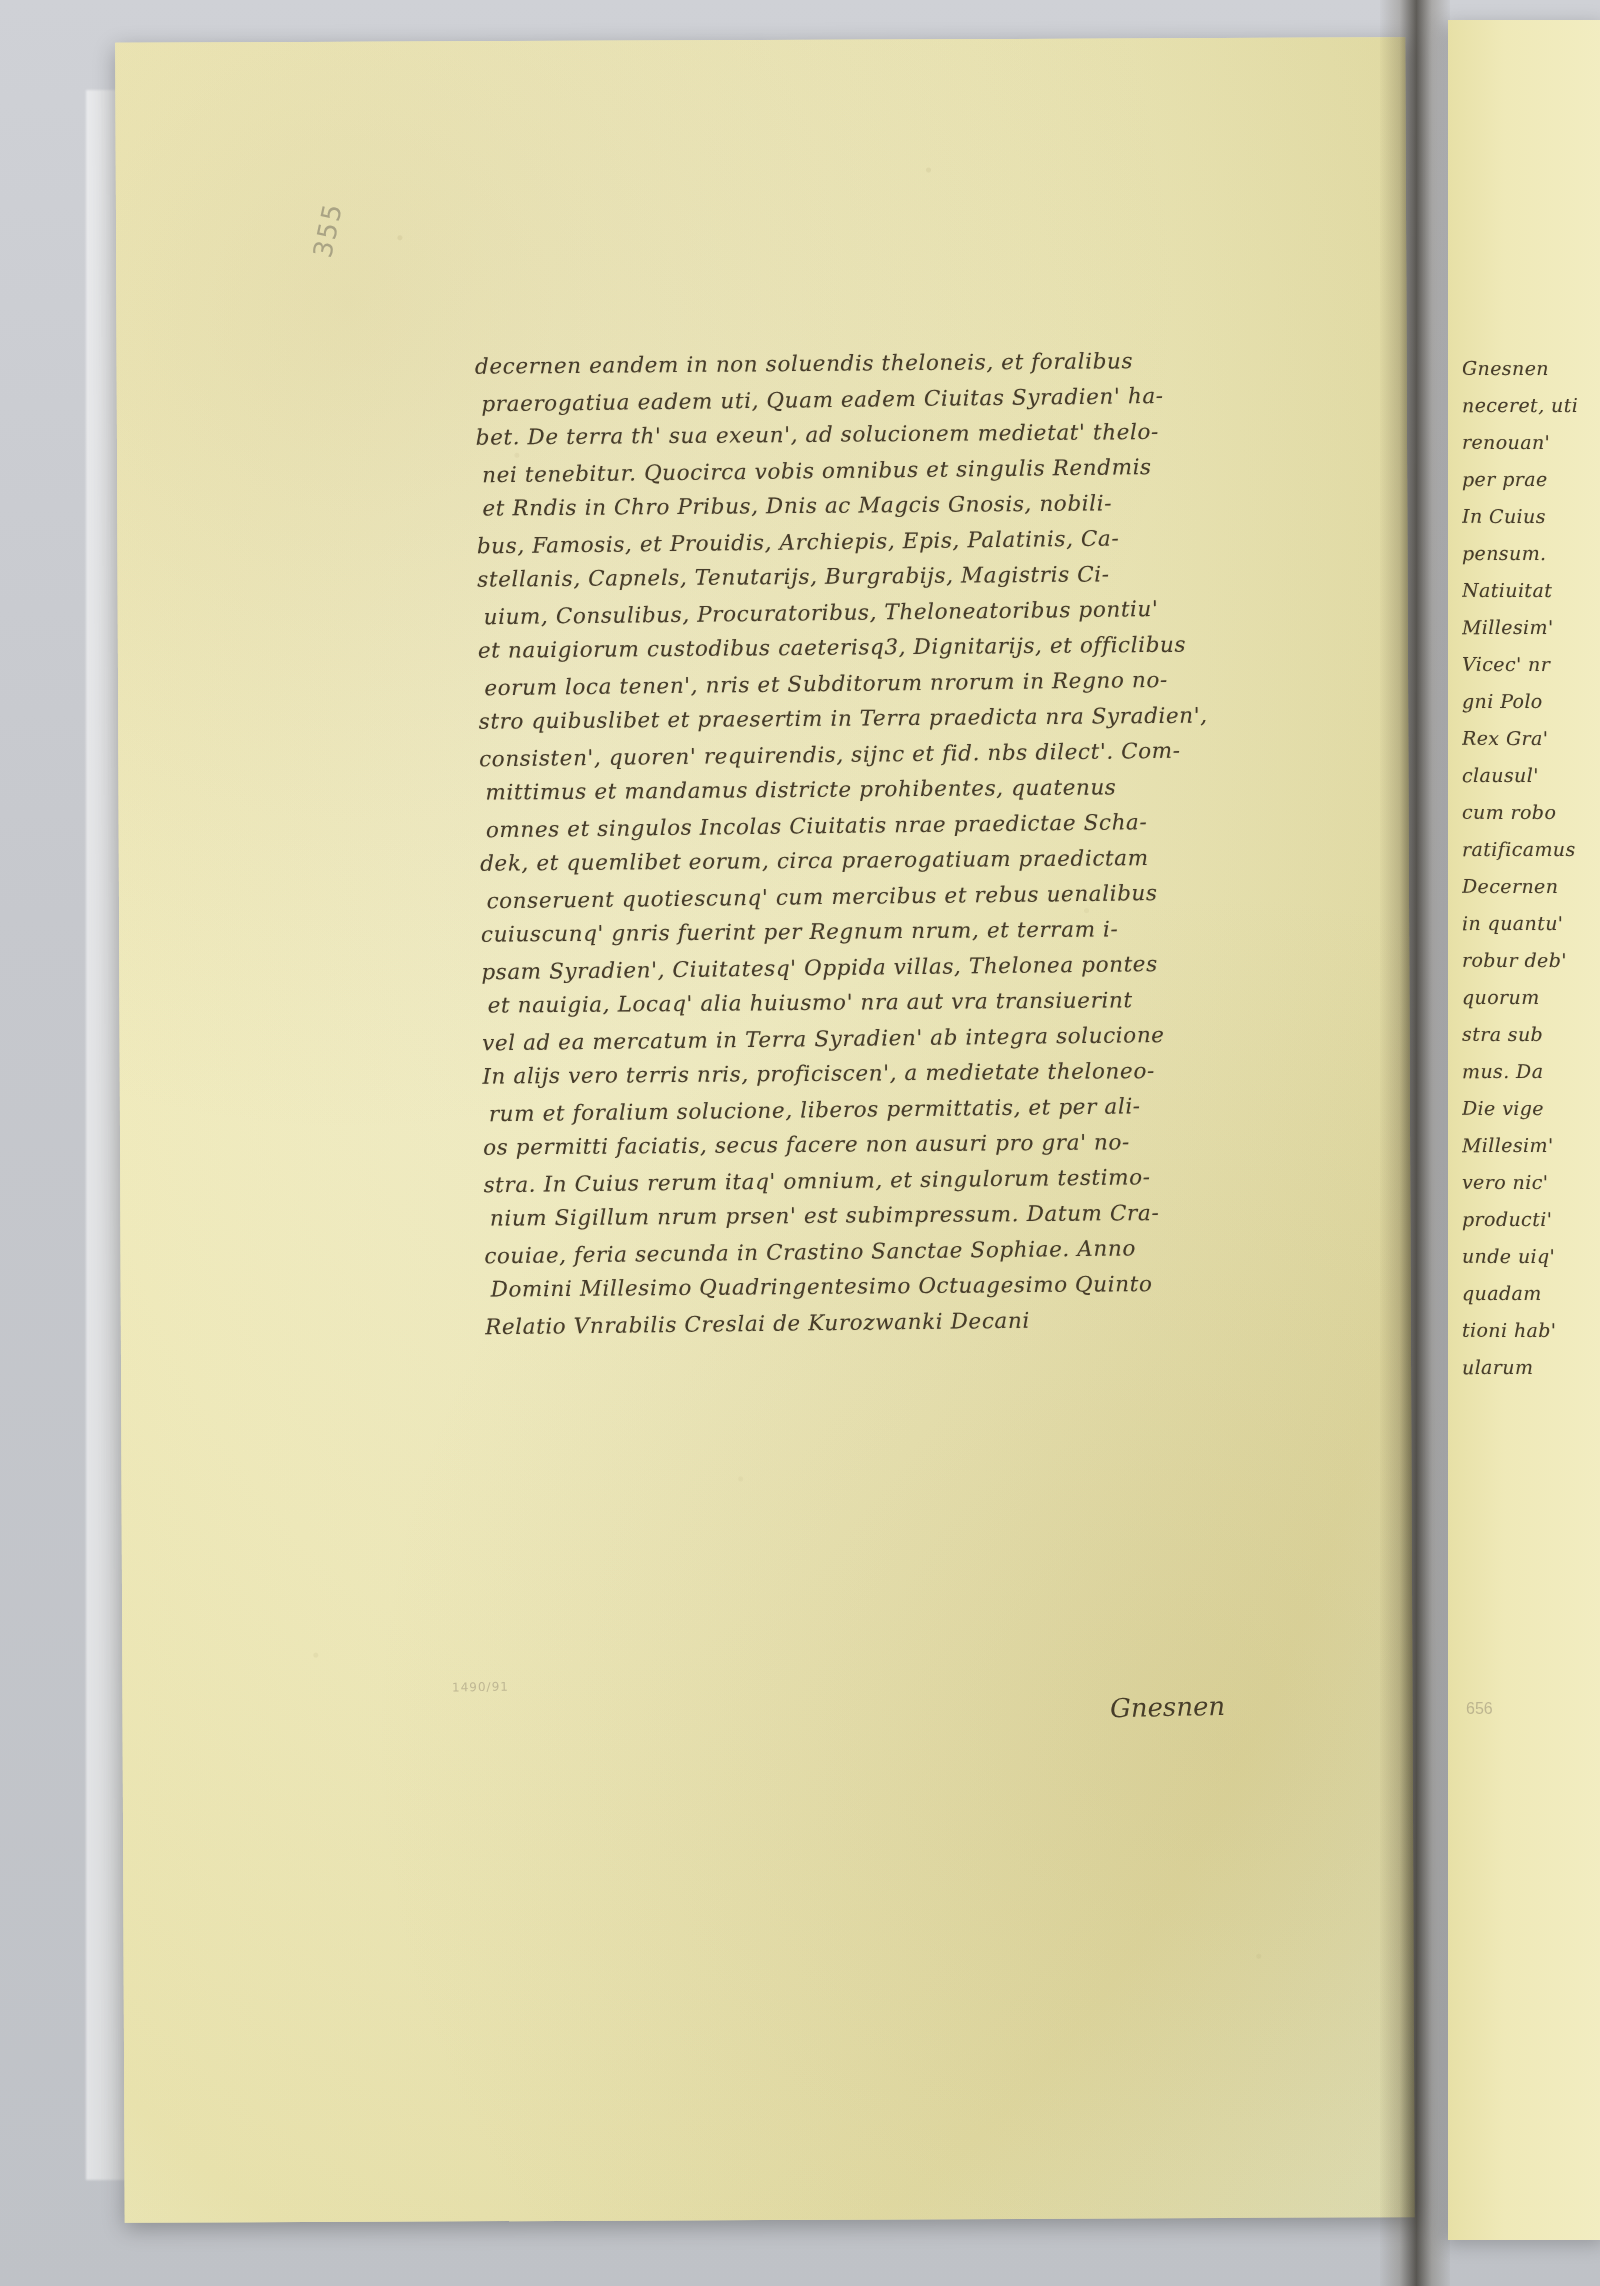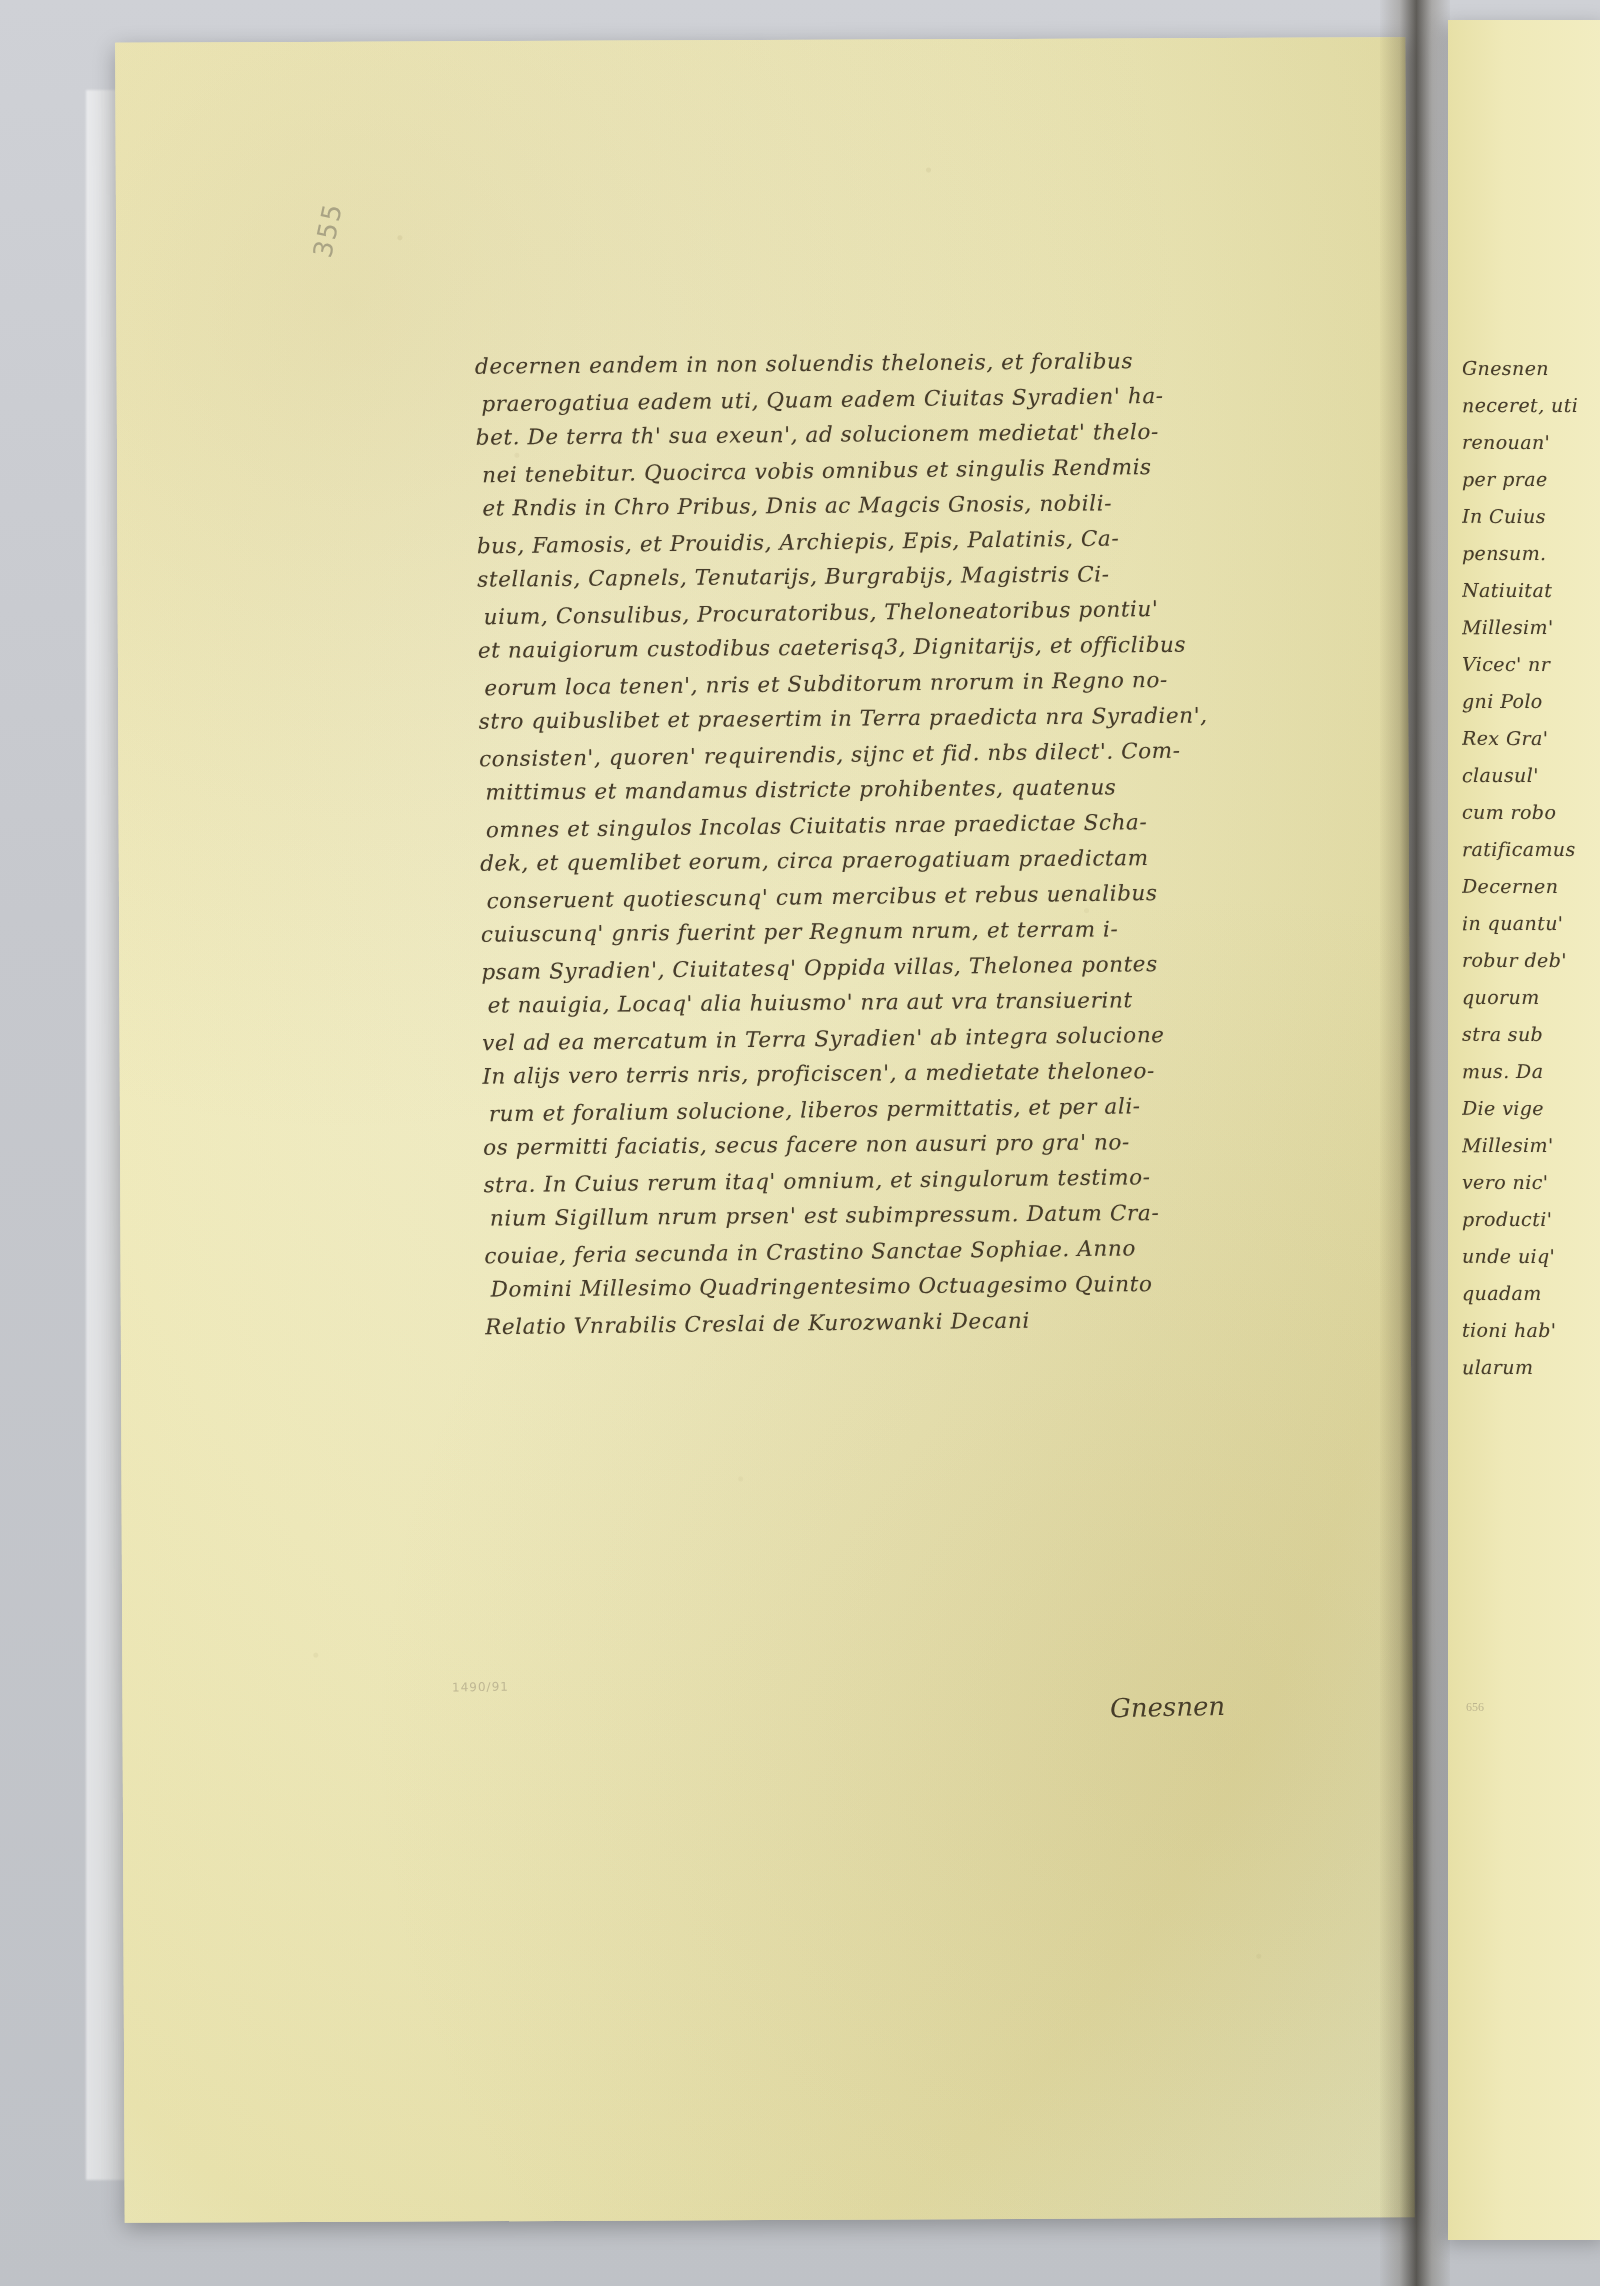--- a/index.html
+++ b/index.html
@@ -166,22 +166,22 @@
   .right-col .line {
     font-size: 19px;
     line-height: 37px;
     letter-spacing: .4px;
     overflow: hidden;
   }
   .right-mark {
     position: absolute;
     left: 1466px;
     top: 1700px;
-    font-family: Liberation Serif, serif;
-    font-size: 12px;
+    font-family: Liberation Sans, sans-serif;
+    font-size: 16px;
     color: rgba(120,110,95,0.40);
   }
 
   
   .underleaf {
     position: absolute;
     left: 86px;
     top: 90px;
     width: 60px;
     height: 2090px;

